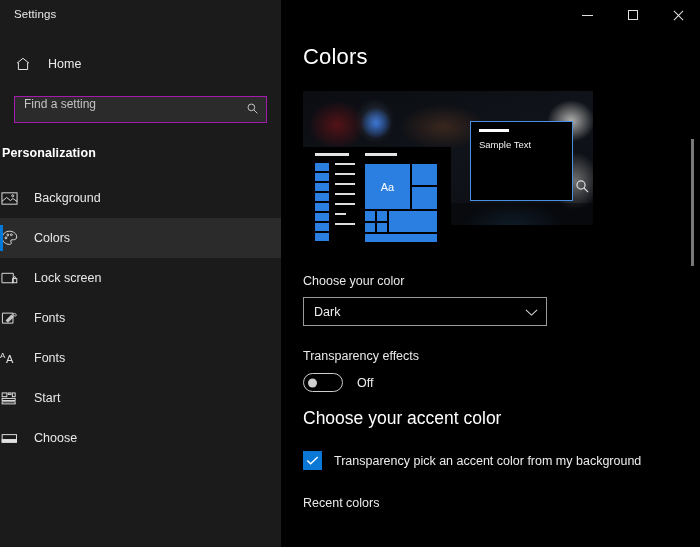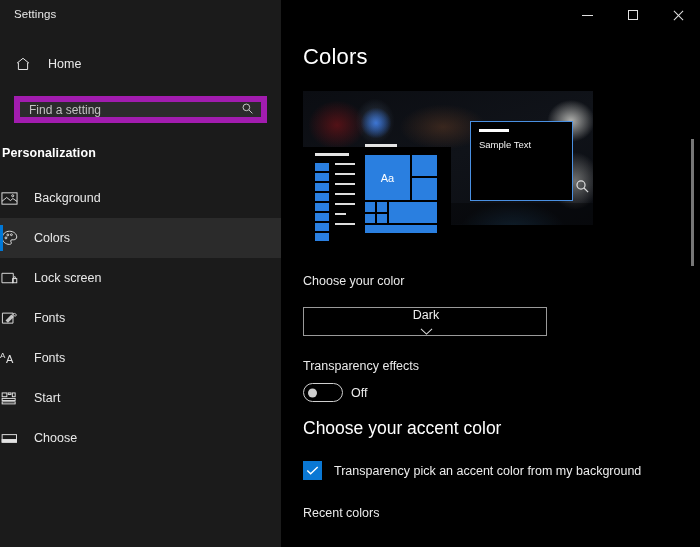--- a/index.html
+++ b/index.html
@@ -62,23 +62,23 @@
   .nav-icon {
     width: 18px; height: 18px;
     display: flex; align-items: center; justify-content: center;
     color: #e3e3e3; flex: 0 0 18px;
   }
   .nav-label { font-size: 12.5px; color: #e9e9e9; }
   .search-wrap { padding: 14px 14px 0 14px; }
   .search-box {
     position: relative;
     height: 27px;
-    border: 6px solid #a21caf;
+    border: 1px solid #a21caf;
     background: #2b2b2b;
-    display: flex; align-items: flex-end;
+    display: flex; align-items: flex-start;
     padding: 0 26px 0 9px;
   }
   .search-box input {
     background: transparent; border: 0; outline: 0;
     color: #cfcfcf; font-size: 12px;
     font-family: "Liberation Sans", sans-serif;
     width: 100%;
   }
   .search-box input::placeholder { color: #c3c3c3; opacity: 1; }
   .search-icon {
@@ -156,21 +156,21 @@
 
   
   .start-mock { position: absolute; left: 12px; top: 62px; }
   .sm-col { position: absolute; left: 0; top: 10px; width: 14px; }
   .sm-col-cell { width: 14px; height: 8px; background: #2a7fe0; margin-bottom: 2px; }
   .sm-lines { position: absolute; left: 20px; top: 10px; }
   .sm-line { height: 2px; background: #dcdcdc; margin-bottom: 8px; width: 20px; }
   .sm-line.short { width: 11px; }
   .sm-topbar { position: absolute; left: 0; top: 0; width: 34px; height: 3px; background: #e4e4e4; }
 
-  .tiles { position: absolute; left: 62px; top: 53px; width: 72px; }
+  .tiles { position: absolute; left: 62px; top: 62px; width: 72px; }
   .tiles-topbar { width: 32px; height: 3px; background: #e4e4e4; margin-bottom: 8px; }
   .tile-grid { position: relative; width: 72px; height: 78px; }
   .tile { position: absolute; background: #2a7fe0; }
   .tile-aa {
     left: 0; top: 0; width: 45px; height: 45px;
     display: flex; align-items: center; justify-content: center;
     color: #ffffff; font-size: 11px;
   }
   .tile-r1 { left: 47px; top: 0; width: 25px; height: 21px; }
   .tile-r2 { left: 47px; top: 23px; width: 25px; height: 22px; }
@@ -192,33 +192,32 @@
   .sw-text { color: #f2f2f2; font-size: 9.5px; margin: 7px 0 0 8px; }
   .wp-search-glyph {
     position: absolute; left: 272px; top: 88px;
     color: rgba(235,235,235,.9);
   }
 
   
   .group { margin-top: 23px; }
   .field-label { font-size: 12.5px; color: #e9e9e9; }
   .combo {
-    margin-top: 19px;
+    margin-top: 9px;
     width: 244px; height: 29px;
     border: 1px solid #9a9a9a;
     background: #000000;
     display: flex; align-items: center;
     padding: 0 8px 0 10px;
     justify-content: space-between;
-    flex-direction: column;
   }
   .combo-value { font-size: 12.5px; color: #efefef; }
   .chevron { color: #dcdcdc; }
 
-  .toggle-row { margin-top: 10px; display: flex; align-items: center; gap: 8px; }
+  .toggle-row { margin-top: 10px; display: flex; align-items: center; gap: 14px; }
   .toggle {
     width: 40px; height: 19px;
     border: 1px solid #cfcfcf; border-radius: 10px;
     background: transparent;
     position: relative;
   }
   .toggle-knob {
     position: absolute; left: 4px; top: 50%;
     transform: translateY(-50%);
     width: 9px; height: 9px; border-radius: 50%;

